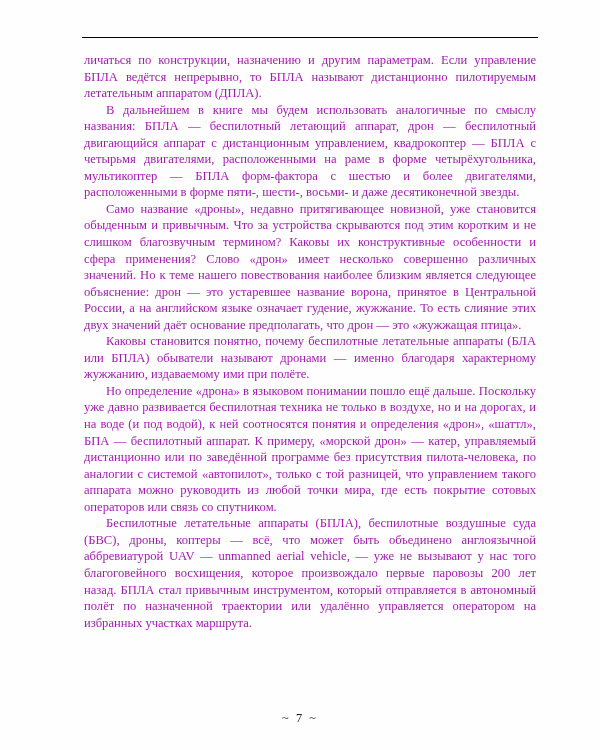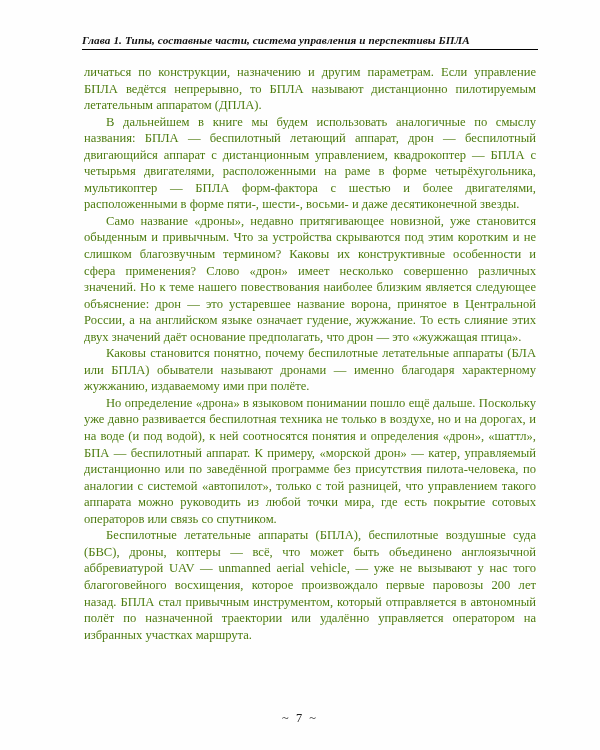--- a/index.html
+++ b/index.html
@@ -38,21 +38,21 @@
     width: 456px;
   }
   .body-text {
     margin-top: 14px;
     width: 452px;
     font-size: 12.6px;
     line-height: 16.55px;
     text-align: justify;
     text-justify: inter-word;
     hyphens: manual;
-    color: #4d7c0f;
+    color: #a21caf;
   }
   .body-text p {
     margin: 0;
     text-indent: 22px;
   }
   .body-text p.no-indent {
     text-indent: 0;
   }
   .footer {
     position: absolute;
@@ -63,21 +63,20 @@
     font-size: 12.4px;
     letter-spacing: 2px;
     color: #1a1a1a;
   }
 </style>
 </head>
 <body>
 
 <div class="page">
 
-  <div class="header">Глава 1. Типы, составные части, система управления и перспективы БПЛА</div>
   <hr class="header-rule">
 
   <div class="body-text">
     <p class="no-indent">личаться по конструкции, назначению и другим параметрам. Если управление БПЛА ведётся непрерывно, то БПЛА называют дистанционно пилотируемым летательным аппаратом (ДПЛА).</p>
     <p>В дальнейшем в книге мы будем использовать аналогичные по смыслу названия: БПЛА — беспилотный летающий аппарат, дрон — беспилотный двигающийся аппарат с дистанционным управлением, квадрокоптер — БПЛА с четырьмя двигателями, расположенными на раме в форме четырёхугольника, мультикоптер — БПЛА форм-фактора с шестью и более двигателями, расположенными в форме пяти-, шести-, восьми- и даже десятиконечной звезды.</p>
     <p>Само название «дроны», недавно притягивающее новизной, уже становится обыденным и привычным. Что за устройства скрываются под этим коротким и не слишком благозвучным термином? Каковы их конструктивные особенности и сфера применения? Слово «дрон» имеет несколько совершенно различных значений. Но к теме нашего повествования наиболее близким является следующее объяснение: дрон — это устаревшее название ворона, принятое в Центральной России, а на английском языке означает гудение, жужжание. То есть слияние этих двух значений даёт основание предполагать, что дрон — это «жужжащая птица».</p>
     <p>Каковы становится понятно, почему беспилотные летательные аппараты (БЛА или БПЛА) обыватели называют дронами — именно благодаря характерному жужжанию, издаваемому ими при полёте.</p>
     <p>Но определение «дрона» в языковом понимании пошло ещё дальше. Поскольку уже давно развивается беспилотная техника не только в воздухе, но и на дорогах, и на воде (и под водой), к ней соотносятся понятия и определения «дрон», «шаттл», БПА — беспилотный аппарат. К примеру, «морской дрон» — катер, управляемый дистанционно или по заведённой программе без присутствия пилота-человека, по аналогии с системой «автопилот», только с той разницей, что управлением такого аппарата можно руководить из любой точки мира, где есть покрытие сотовых операторов или связь со спутником.</p>
     <p>Беспилотные летательные аппараты (БПЛА), беспилотные воздушные суда (БВС), дроны, коптеры — всё, что может быть объединено англоязычной аббревиатурой UAV — unmanned aerial vehicle, — уже не вызывают у нас того благоговейного восхищения, которое произвождало первые паровозы 200 лет назад. БПЛА стал привычным инструментом, который отправляется в автономный полёт по назначенной траектории или удалённо управляется оператором на избранных участках маршрута.</p>
   </div>

